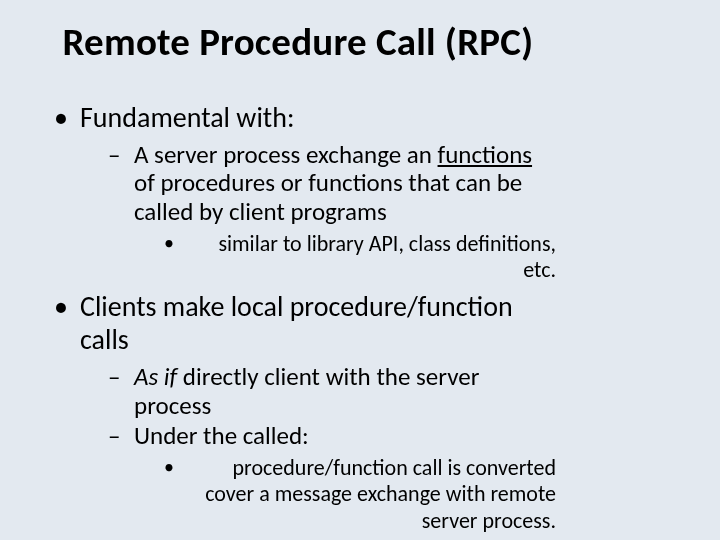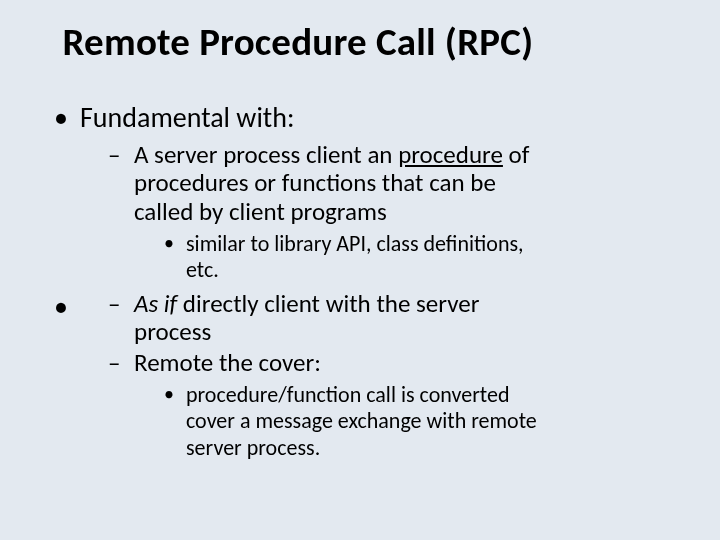--- a/index.html
+++ b/index.html
@@ -65,20 +65,21 @@
     list-style: none;
     padding: 0;
     margin: 4px 0 4px 30px;
     font-size: 22px;
   }
   ul.level3 > li {
     position: relative;
     padding-left: 22px;
     line-height: 1.2;
     margin-bottom: 2px;
+    text-align: right;
   }
   ul.level3 > li::before {
     content: "•";
     position: absolute;
     left: 0;
     top: 0;
     font-size: 20px;
   }
   .underline { text-decoration: underline; }
   .italic { font-style: italic; }
@@ -89,37 +90,38 @@
 <div class="slide">
 
   <h1 class="title">Remote Procedure Call (RPC)</h1>
 
   <ul class="level1">
 
     <li>
       <span>Fundamental with:</span>
       <ul class="level2">
         <li>
-          <span>A server process client an </span><span class="underline">procedure</span><span> of procedures or functions that can be called by client programs</span>
+          <span>A server process exchange an </span><span class="underline">functions</span><span> of procedures or functions that can be called by client programs</span>
           <ul class="level3">
             <li>
               <span>similar to library API, class definitions, etc.</span>
             </li>
           </ul>
         </li>
       </ul>
     </li>
 
     <li>
+      <span>Clients make local procedure/function calls</span>
       <ul class="level2">
         <li>
           <span class="italic">As if</span><span> directly client with the server process</span>
         </li>
         <li>
-          <span>Remote the cover:</span>
+          <span>Under the called:</span>
           <ul class="level3">
             <li>
               <span>procedure/function call is converted cover a message exchange with remote server process.</span>
             </li>
           </ul>
         </li>
       </ul>
     </li>
 
   </ul>

